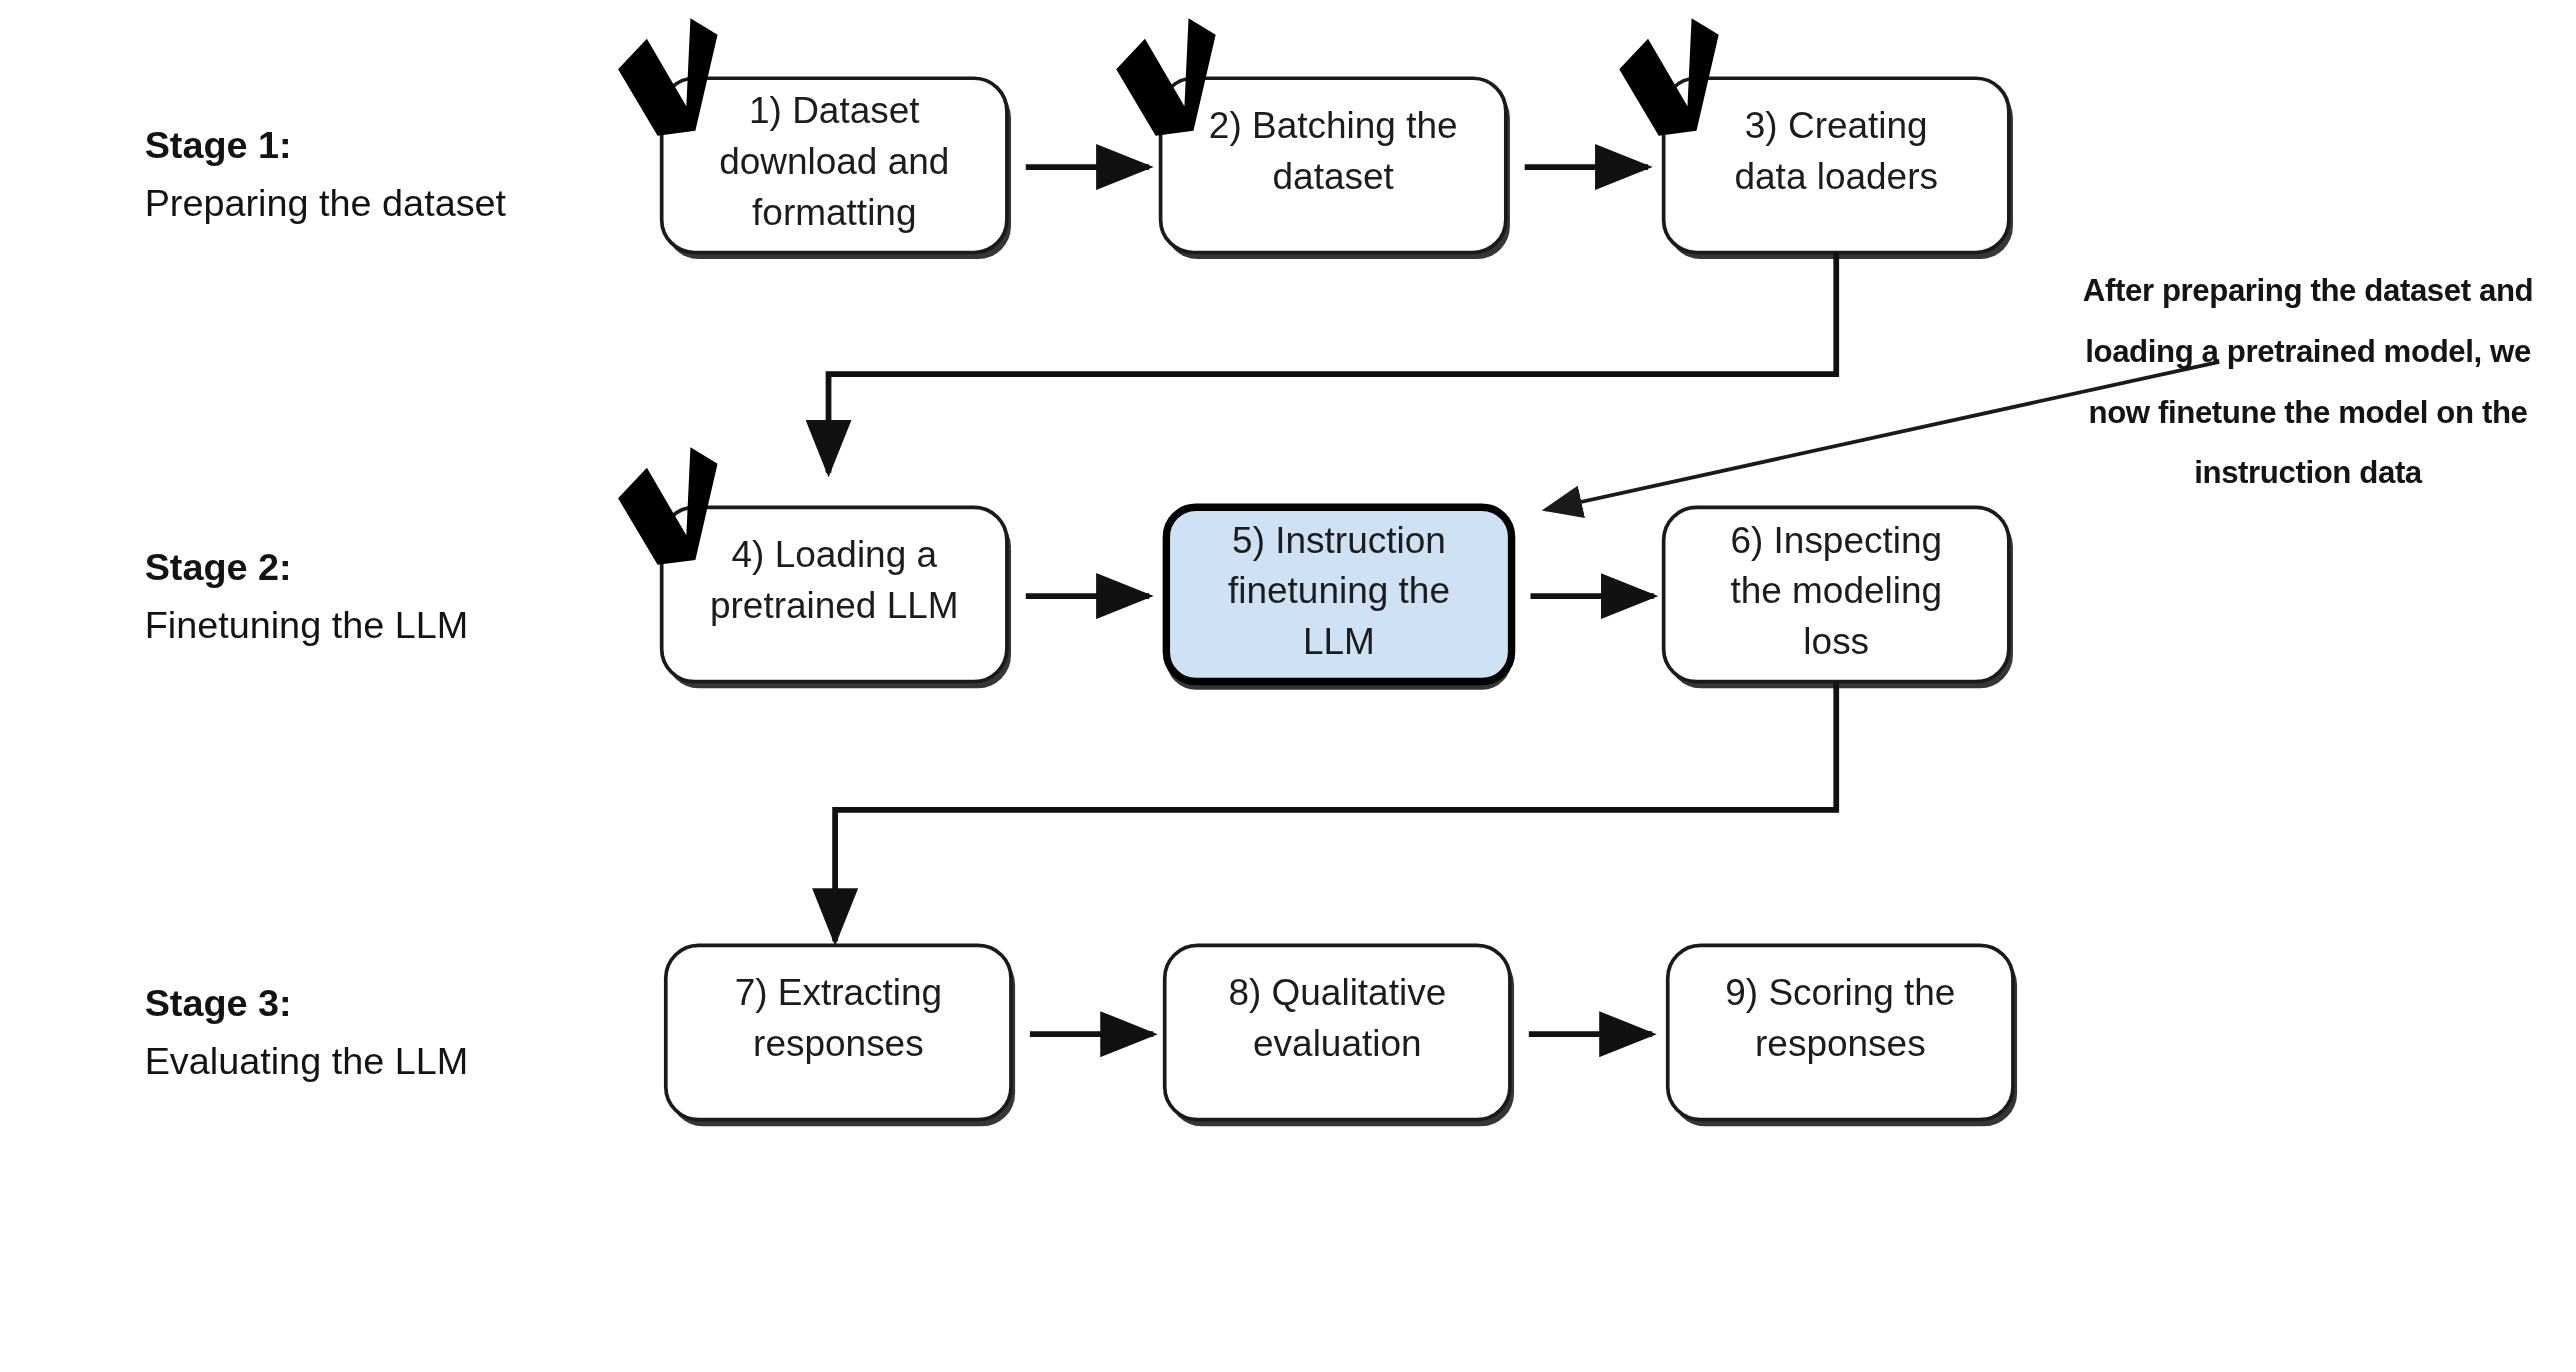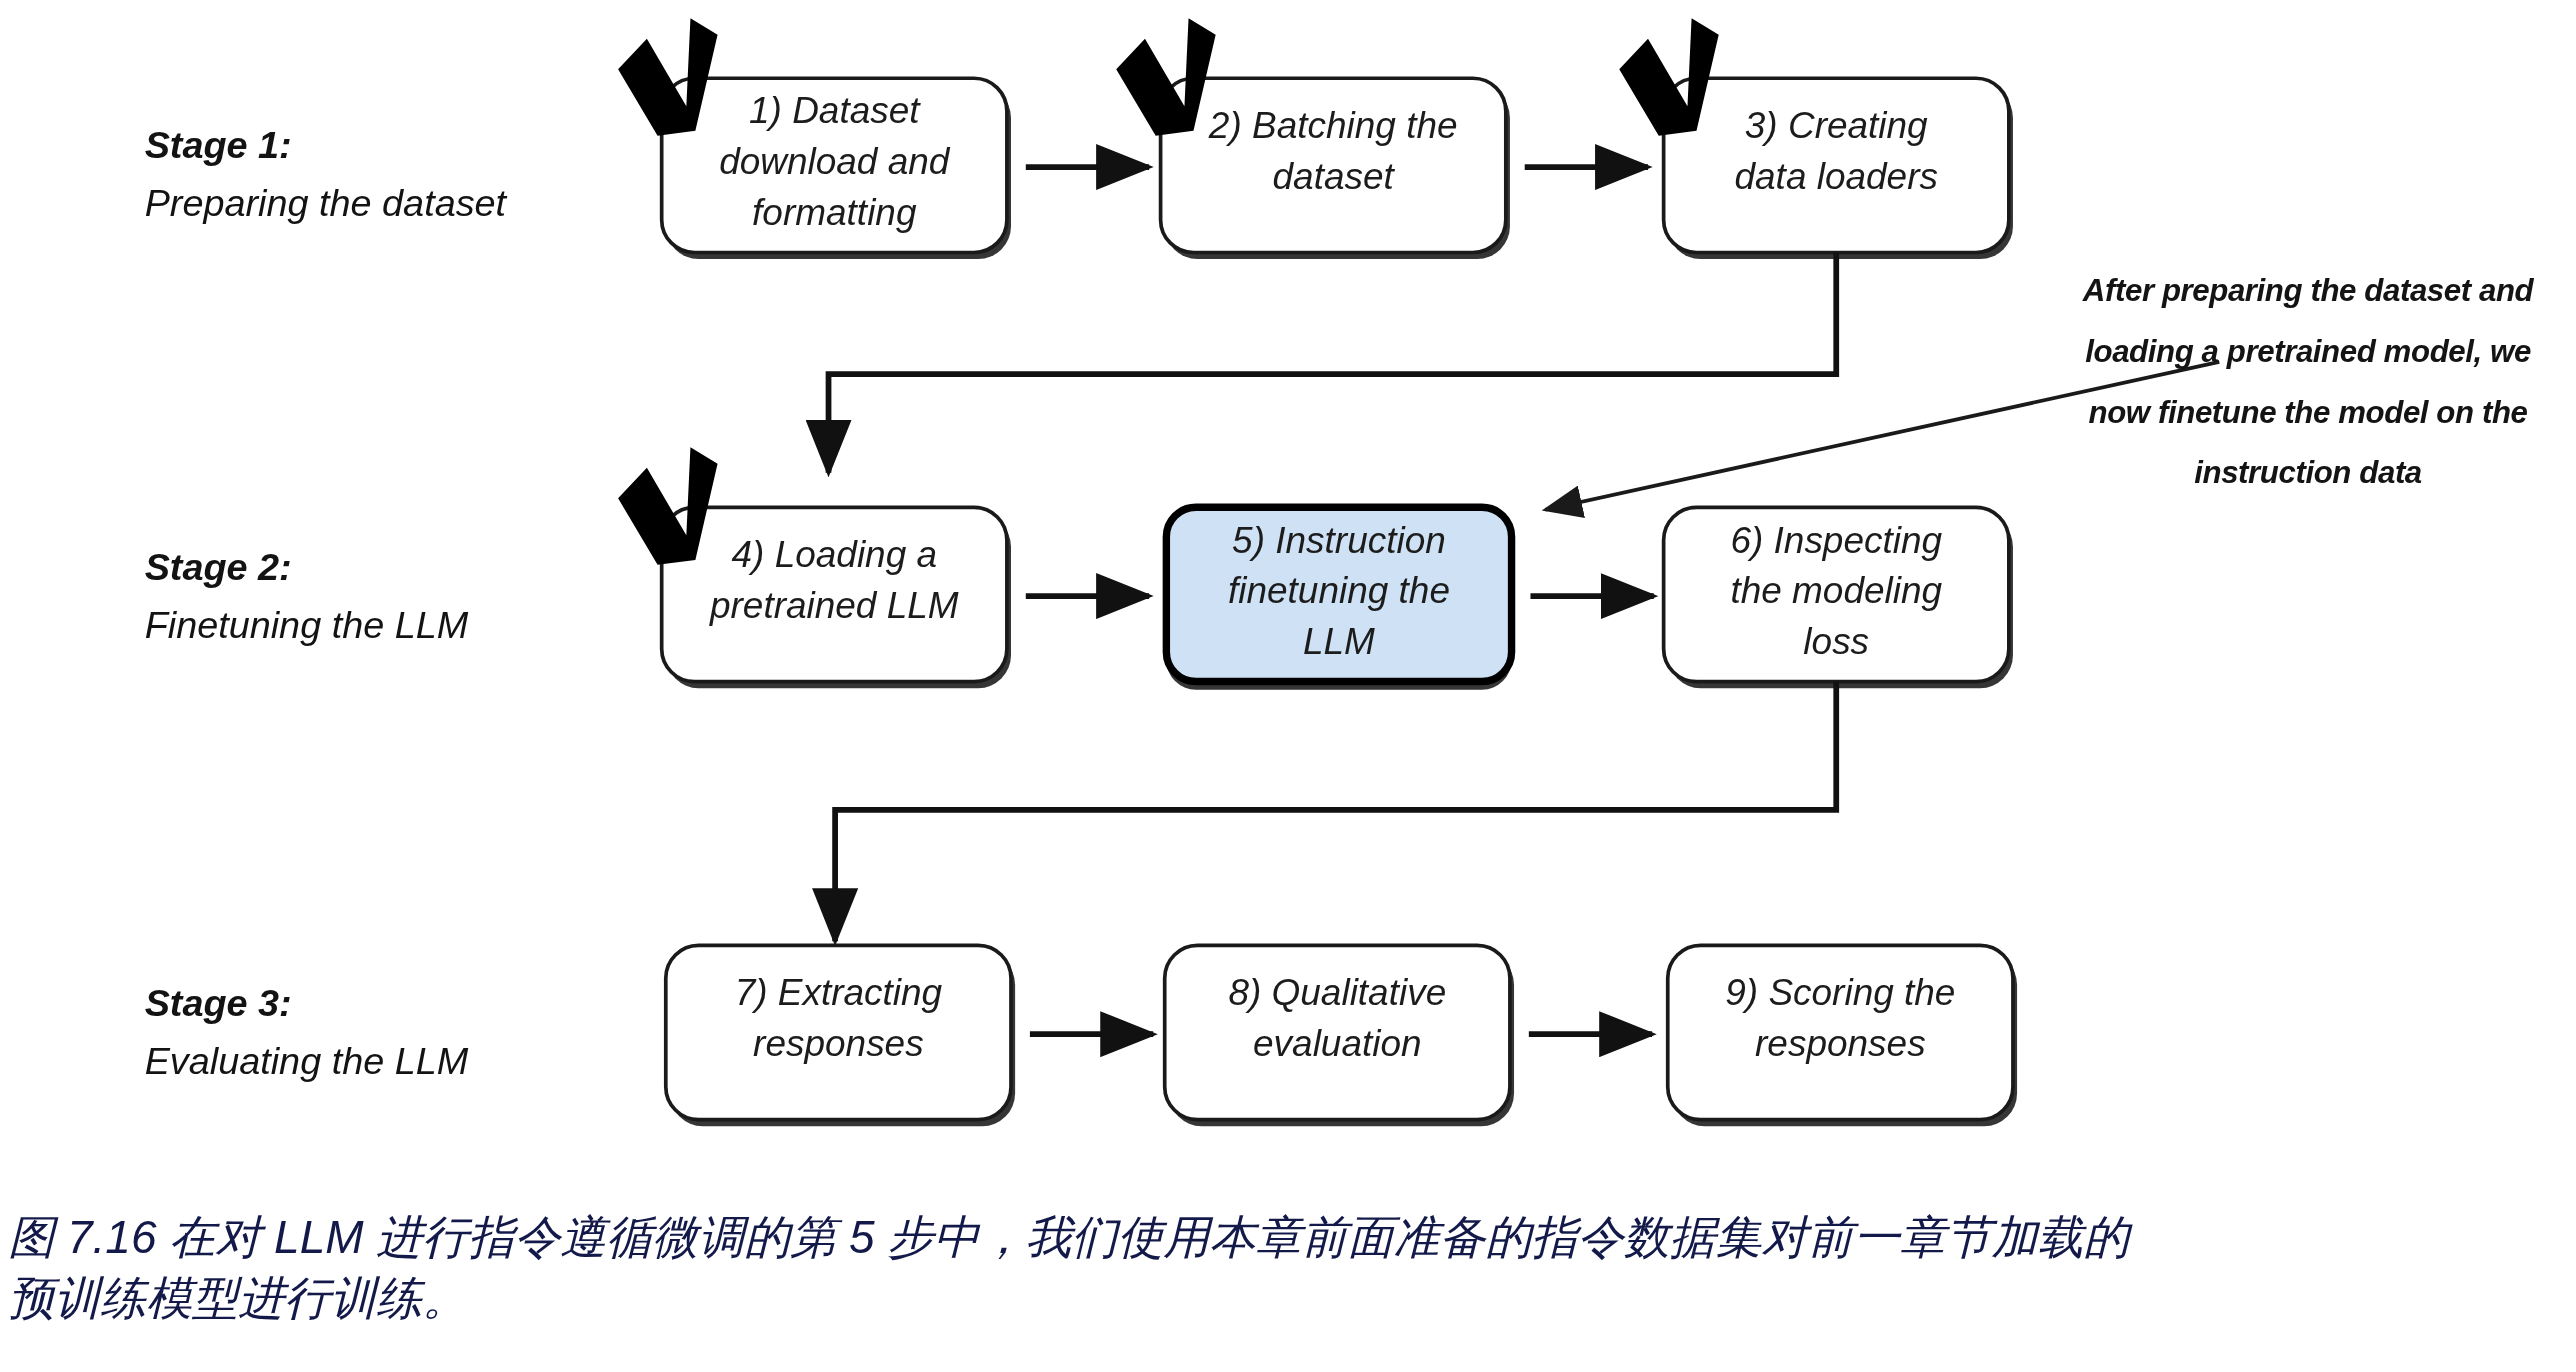--- a/index.html
+++ b/index.html
@@ -12,21 +12,20 @@
     height: 1373px;
     font-family: "Liberation Sans", sans-serif;
     position: relative;
     overflow: hidden;
   }
   #figure-root {
     position: absolute;
     left: 0; top: 0;
     width: 2576px;
     height: 1373px;
-    font-style: italic;
   }
   svg.diagram {
     position: absolute;
     left: 0; top: 0;
     width: 2576px;
     height: 1373px;
     display: block;
   }
   .stage-label-title {
     font-weight: bold;
@@ -212,19 +211,15 @@
     <line class="flow-line" x1="1860" y1="1258" x2="2010" y2="1258" marker-end="url(#arrowhead)"></line>
 
     <g>
       <rect class="node-shadow" x="2034" y="1158" width="420" height="212" rx="40" ry="40"></rect>
       <rect class="node-box" x="2029" y="1150" width="420" height="212" rx="40" ry="40"></rect>
       <text class="node-text" x="2239" y="1223">9) Scoring the</text>
       <text class="node-text" x="2239" y="1285">responses</text>
     </g>
   </svg>
 
-  <div class="caption">
-    <div>图 7.16 在对 LLM 进行指令遵循微调的第 5 步中，我们使用本章前面准备的指令数据集对前一章节加载的</div>
-    <div>预训练模型进行训练。</div>
-  </div>
 
 </div>
 
 
 </body></html>

